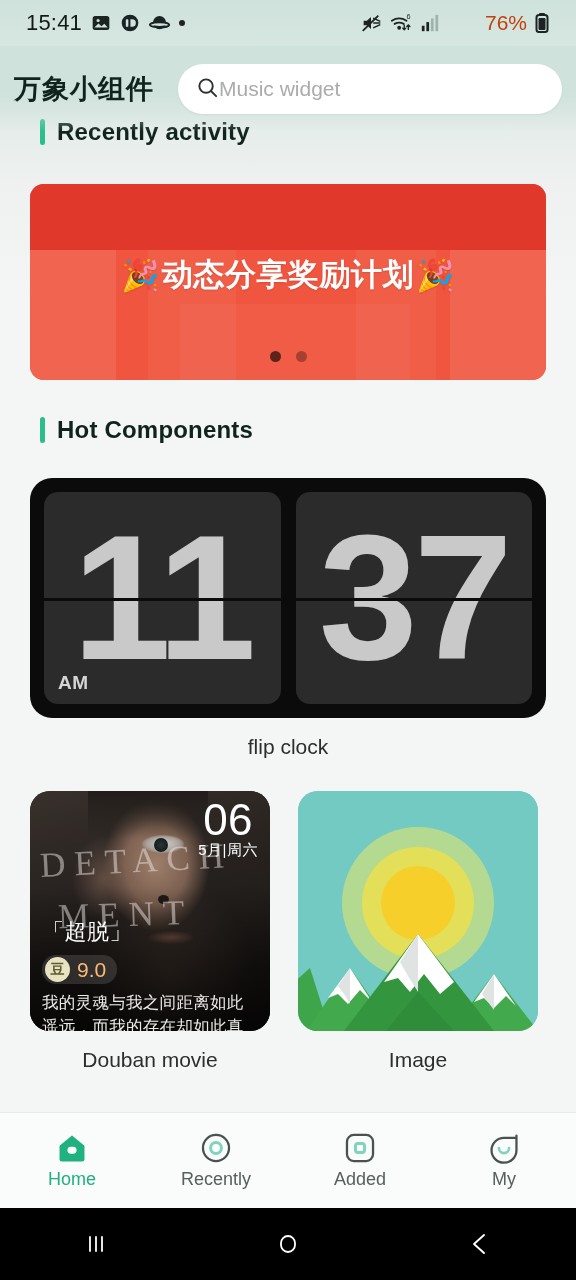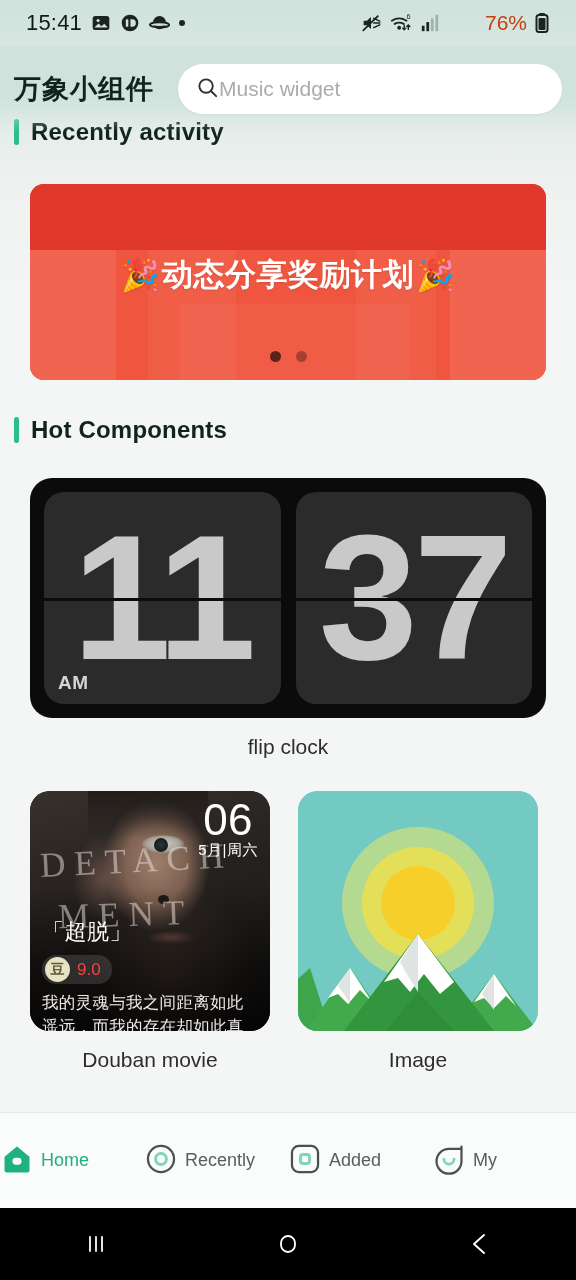--- a/index.html
+++ b/index.html
@@ -43,21 +43,21 @@
   }
   .search-box {
     margin-left:24px; flex:1; height:50px; background:#ffffff; border-radius:26px;
     display:flex; align-items:center; padding:0 18px; gap:0;
     box-shadow:0 1px 3px rgba(0,0,0,.05);
   }
   .search-ph { font-size:21px; color:#a9acab; }
 
   
   .sect {
-    display:flex; align-items:center; gap:12px; padding:0 14px; margin-top:4px;
+    display:flex; align-items:center; gap:12px; padding:0 40px; margin-top:4px;
   }
   .sect-bar { width:5px; height:26px; background:#2bbd8c; border-radius:3px; flex:0 0 auto; }
   .sect-title { font-size:24px; font-weight:700; color:#10231d; letter-spacing:.2px; }
 
   
   .banner-wrap { padding:0 30px; margin-top:38px; }
   .banner {
     position:relative; width:516px; height:196px; border-radius:14px; overflow:hidden;
     background:#f0523c;
   }
@@ -82,21 +82,21 @@
   .bn-dot.on { background:rgba(0,0,0,.62); }
 
   
   .hot-wrap { margin-top:36px; }
   .flip-wrap { padding:0 30px; margin-top:34px; }
   .flip {
     width:516px; height:240px; background:#0b0b0b; border-radius:22px;
     display:flex; gap:15px; padding:14px; box-sizing:border-box;
   }
   .flip-card {
-    flex:1; background:#2b2b2b; border-radius:20px; position:relative; overflow:hidden;
+    flex:1; background:#2b2b2b; border-radius:14px; position:relative; overflow:hidden;
   }
   .flip-num {
     position:absolute; inset:0; display:flex; align-items:center; justify-content:center;
     font-size:178px; font-weight:700; color:#c9c9c9;
     font-family:"Liberation Sans",sans-serif; line-height:1; letter-spacing:-4px;
   }
   .flip-line { position:absolute; left:0; right:0; top:50%; height:3px; background:#0b0b0b; }
   .flip-ampm {
     position:absolute; left:14px; bottom:10px; font-size:19px; font-weight:700;
     color:#d5d5d5; letter-spacing:.5px;
@@ -144,21 +144,21 @@
   .db-mon { font-size:15px; letter-spacing:.5px; margin-top:-2px; }
   .db-name { position:absolute; left:12px; top:126px; font-size:22px; color:#fff; letter-spacing:.5px;}
   .db-rate {
     position:absolute; left:12px; top:164px; display:flex; align-items:center; gap:7px;
     background:rgba(255,255,255,.13); border-radius:14px; padding:2px 11px 2px 3px;
   }
   .db-badge {
     width:25px;height:25px;border-radius:50%;background:#e7e2c2;color:#5f5b33;
     font-size:14px; display:flex;align-items:center;justify-content:center;font-weight:700;
   }
-  .db-score { font-size:17px; color:#ef4444; }
+  .db-score { font-size:21px; color:#fdba74; }
   .db-quote {
     position:absolute; left:12px; right:10px; top:200px; font-size:16.5px; color:#eceae8;
     line-height:1.45; letter-spacing:.3px;
   }
 
   
   .imgw { background:#72c9c1; }
   .iw-sky { position:absolute; inset:0; background:#73cac2; }
   .iw-sun { position:absolute; left:50%; top:112px; transform:translate(-50%,-50%);
     width:152px;height:152px;border-radius:50%; background:#e9e86a; opacity:.55; }
@@ -168,21 +168,21 @@
     width:74px;height:74px;border-radius:50%; background:#f6cf2a; }
   .iw-mtn { position:absolute; bottom:0; }
   .iw-mtn svg { display:block; }
   .w-label2 { text-align:center; font-size:21px; color:#2d2d2d; margin-top:17px; }
 
   
   .tabbar {
     position:absolute; bottom:72px; left:0; width:576px; height:96px; background:#fafbfb;
     border-top:1px solid #e7eae9; display:flex; align-items:center; z-index:35;
   }
-  .tab { flex:1; display:flex; align-items:center; gap:7px; }
+  .tab { flex:1; display:flex; flex-direction:column; align-items:center; }
   .tab-label { font-size:18px; color:#58605e; }
   .tab.active .tab-label { color:#21b07f; }
 
   
   .navbar {
     position:absolute; bottom:0; left:0; width:576px; height:72px; background:#000;
     display:flex; align-items:center; z-index:36;
   }
   .nav-btn { flex:1; display:flex; align-items:center; justify-content:center; }
 </style>

